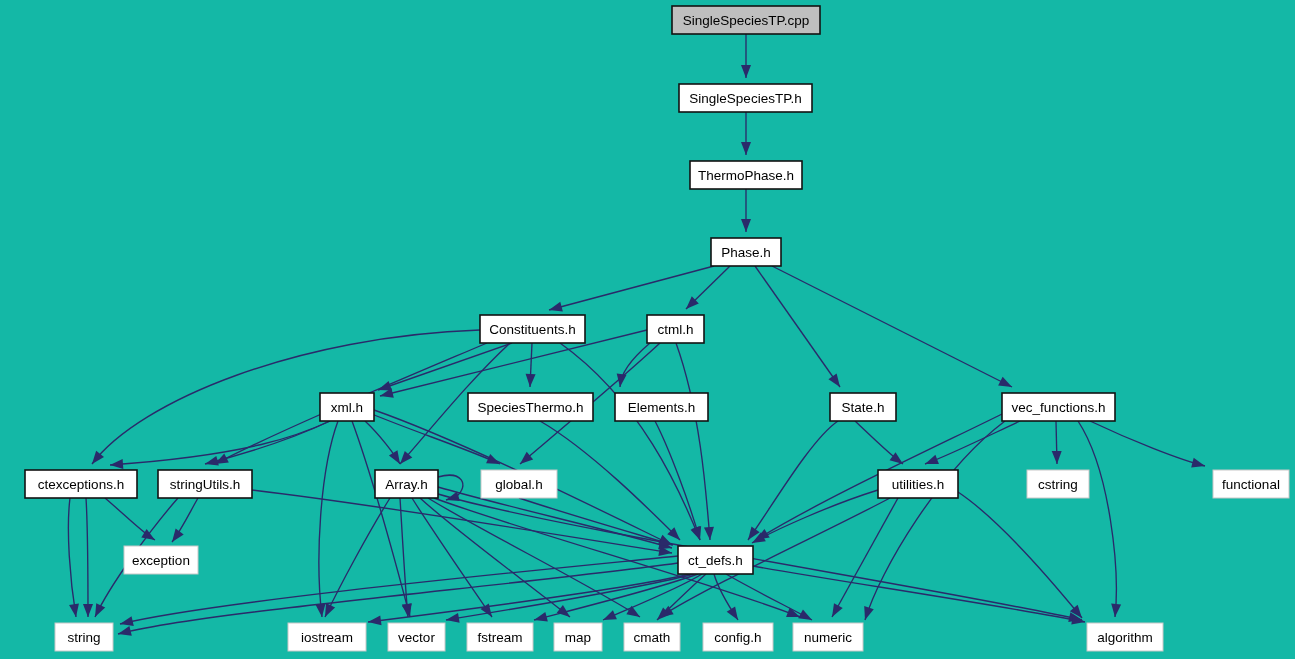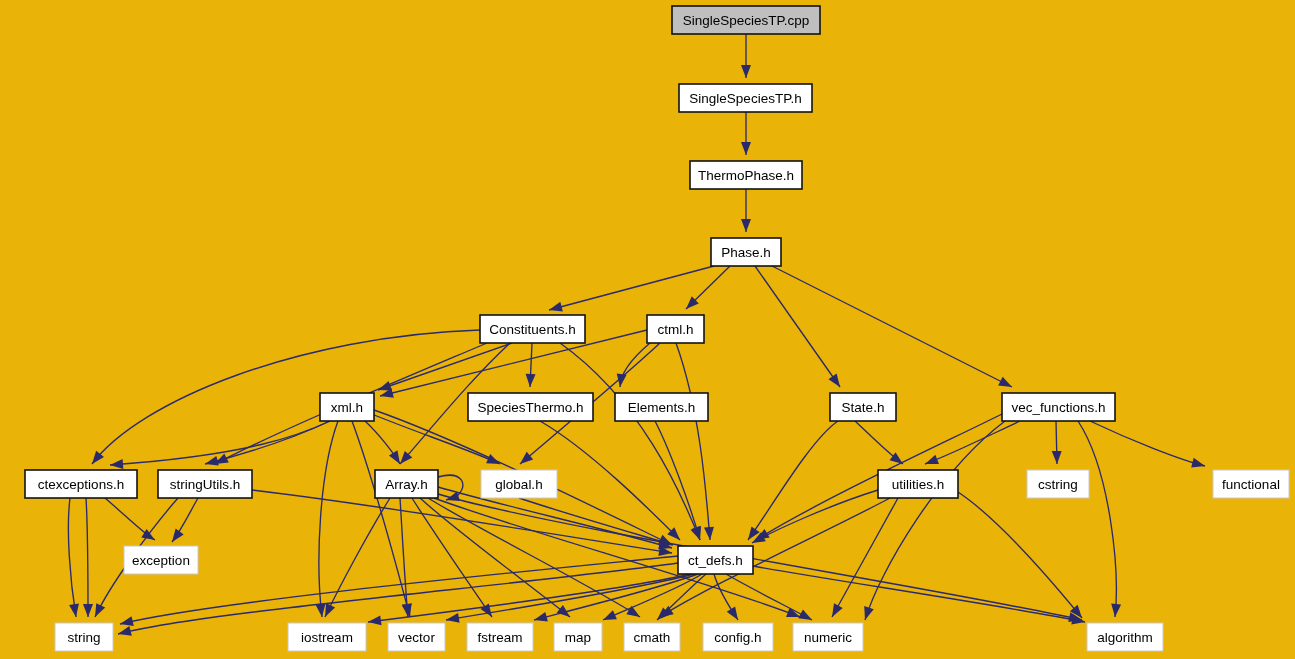--- a/index.html
+++ b/index.html
@@ -1,17 +1,17 @@
 <!DOCTYPE html>
 <html><head>
 <meta charset="utf-8">
 <style>
   html,body{margin:0;padding:0;background:#ffffff;}
   body{font-family:"Liberation Sans",sans-serif;}
-  #canvas-wrap{position:relative;width:1295px;height:659px;background:#eab308;overflow:hidden;}
+  #canvas-wrap{position:relative;width:1295px;height:659px;background:#14b8a6;overflow:hidden;}
   svg#graph{position:absolute;left:0;top:0;width:1295px;height:659px;display:block;}
   .node-rect{fill:#ffffff;}
   .node-rect.lib{stroke:#c8c8c8;stroke-width:1;}
   .node-rect.hdr{stroke:#121212;stroke-width:1.6;}
   .node-rect.root{fill:#bfbfbf;stroke:#121212;stroke-width:1.6;}
   .node-label{font-family:"Liberation Sans",sans-serif;font-size:13.5px;fill:#000000;
                text-anchor:middle;dominant-baseline:middle;}
   .edge{fill:none;stroke:#2a2a6a;stroke-width:1.35;}
   .arrowhead{fill:#2a2a6a;stroke:none;}
 </style>

